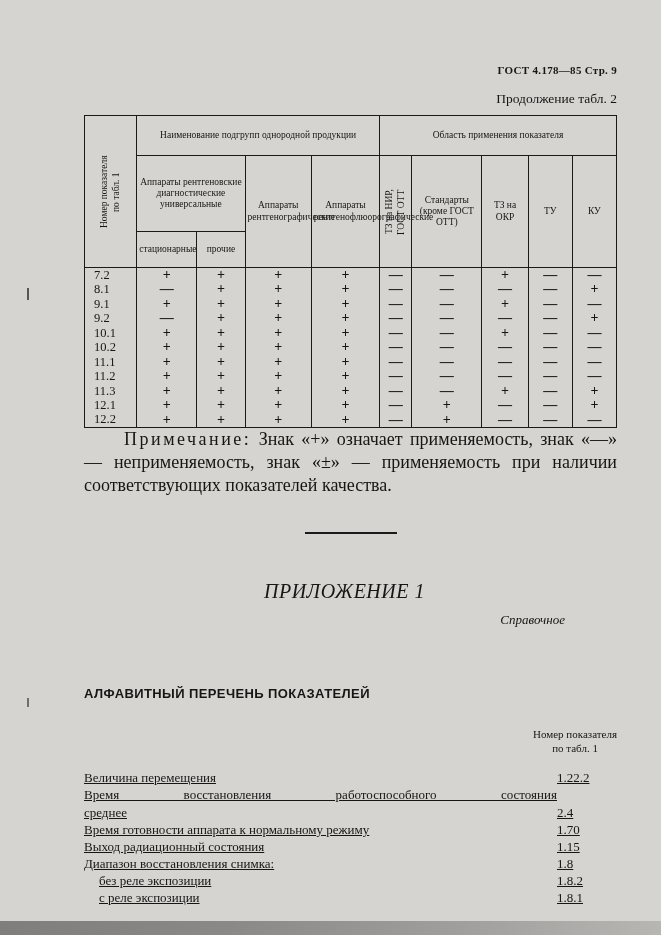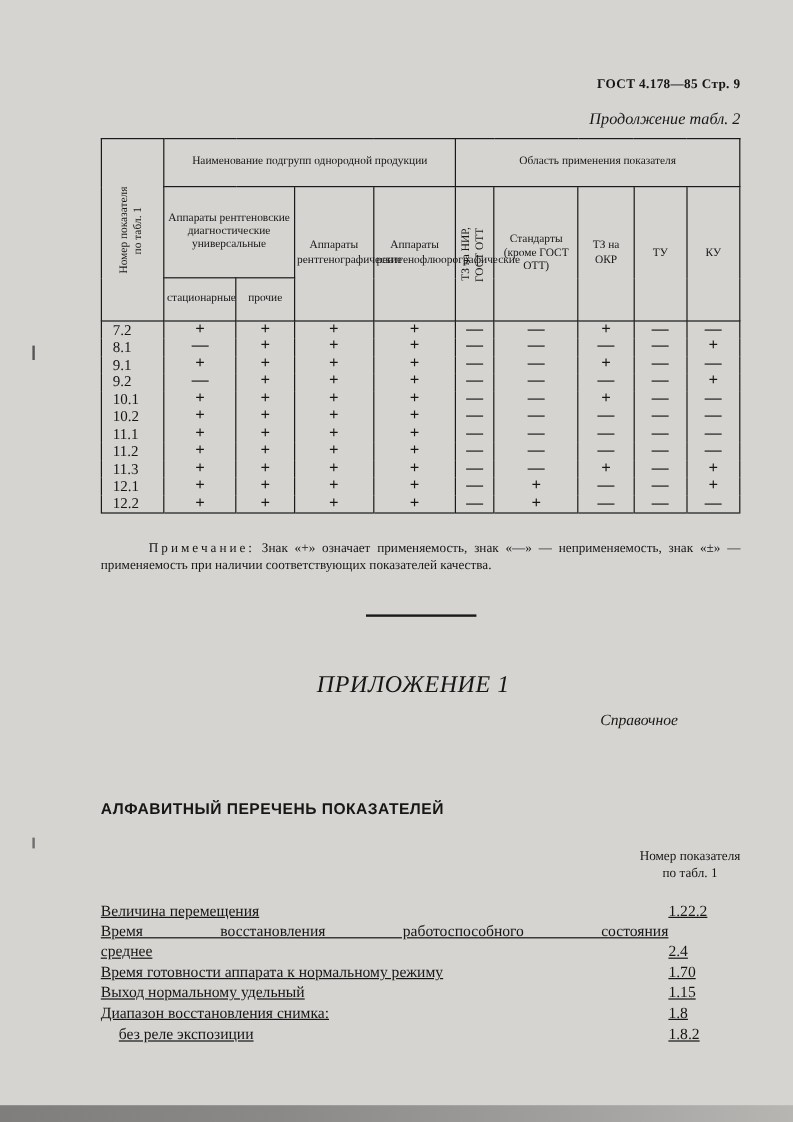--- a/index.html
+++ b/index.html
@@ -9,21 +9,21 @@
     background: #d5d4d1;
     font-family: "Liberation Serif", "DejaVu Serif", serif;
     color: #171615;
     position: relative;
     overflow: hidden;
   }
   .page { position: absolute; inset: 0; padding: 64px 44px 0 84px; }
   .content { width: 533px; }
 
   .doc-header { text-align: right; font-weight: bold; font-size: 11px; letter-spacing: .3px; }
-  .table-caption { text-align: right; font-style: italic; font-size: 13.5px; margin-top: 15px; margin-bottom: 8px; }
+  .table-caption { text-align: right; font-size: 13.5px; margin-top: 15px; margin-bottom: 8px; }
 
   table.main { border-collapse: collapse; table-layout: fixed; width: 533px; border: 1.5px solid #1a1a1a; }
   table.main th {
     border: 1px solid #1a1a1a; font-weight: normal; font-size: 9.5px; line-height: 1.18;
     padding: 2px 2px; vertical-align: middle;
   }
   tr.hrow1 th { height: 40px; }
   tr.hrow2 th { height: 76px; }
   tr.hrow3 th { height: 36px; }
   th.rot-cell { vertical-align: bottom; padding-bottom: 4px; }
@@ -39,21 +39,21 @@
 
   tbody td {
     border-left: 1px solid #1a1a1a; border-right: 1px solid #1a1a1a;
     border-top: none; border-bottom: none;
     height: 14.5px; text-align: center; vertical-align: middle;
     font-size: 14px; line-height: 1; padding: 0;
   }
   td.row-id { text-align: left; padding-left: 9px; font-size: 12.5px; }
   td.sym { font-weight: bold; }
 
-  .note { margin-top: 22px; width: 533px; font-size: 11px; line-height: 1.3; text-align: justify; text-indent: 40px; }
+  .note { width: 533px; font-size: 18px; line-height: 1.3; text-align: justify; text-indent: 40px; }
   .note .spaced { letter-spacing: 2.5px; }
 
   .divider { width: 92px; height: 2px; background: #1a1a1a; margin: 34px auto 0 auto; }
 
   .appendix { margin-top: 46px; text-align: right; }
   .appendix .title { font-style: italic; font-weight: normal; font-size: 20px; padding-right: 12px; letter-spacing: .5px; text-align: center; }
   .appendix .subtitle { font-style: italic; font-size: 13px; margin-top: 9px; padding-right: 52px; }
 
   .index-heading {
     margin-top: 58px; text-align: left;
@@ -291,30 +291,34 @@
         <div class="index-row">
           <div class="term forced">Время восстановления работоспособного состояния
 среднее</div>
           <div class="num">2.4</div>
         </div>
         <div class="index-row">
           <div class="term">Время готовности аппарата к нормальному режиму</div>
           <div class="num">1.70</div>
         </div>
         <div class="index-row">
-          <div class="term">Выход нормальному удельный</div>
+          <div class="term">Выход радиационный состояния</div>
           <div class="num">1.15</div>
         </div>
         <div class="index-row">
           <div class="term">Диапазон восстановления снимка:</div>
           <div class="num">1.8</div>
         </div>
         <div class="index-row indented">
           <div class="term">без реле экспозиции</div>
           <div class="num">1.8.2</div>
         </div>
+        <div class="index-row indented">
+          <div class="term">с реле экспозиции</div>
+          <div class="num">1.8.1</div>
+        </div>
       </div>
   </div>
 </div>
 
 <div class="artifact-1"></div>
 <div class="artifact-2"></div>
 <div class="bottom-band"></div>
 
 </body></html>

